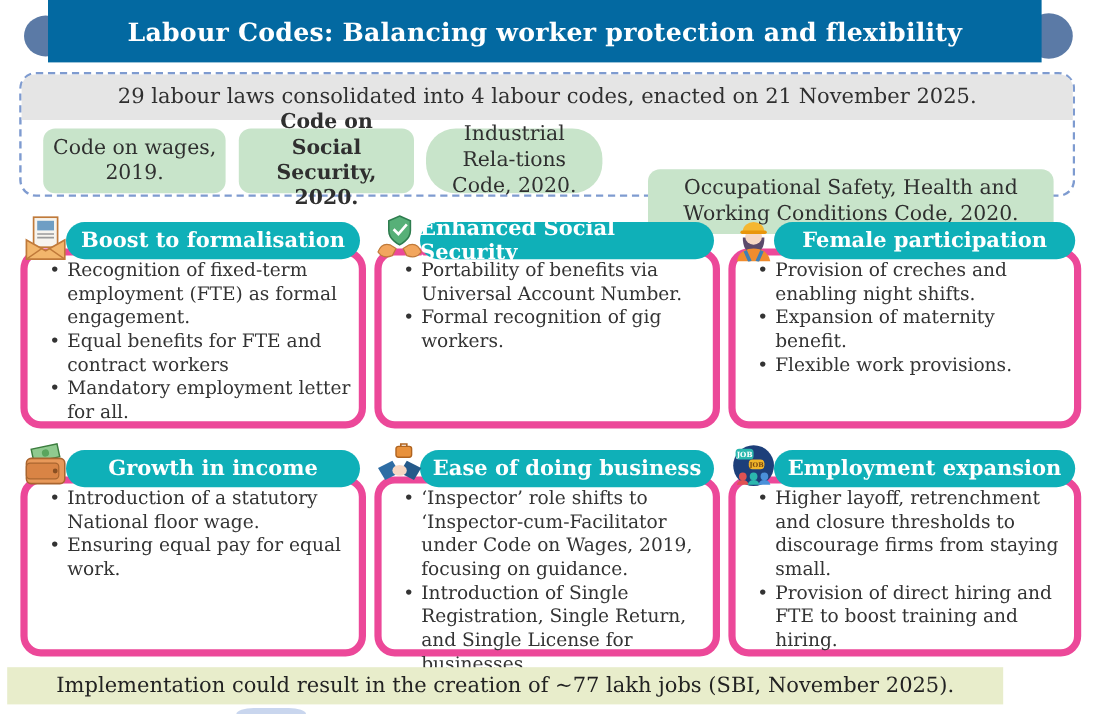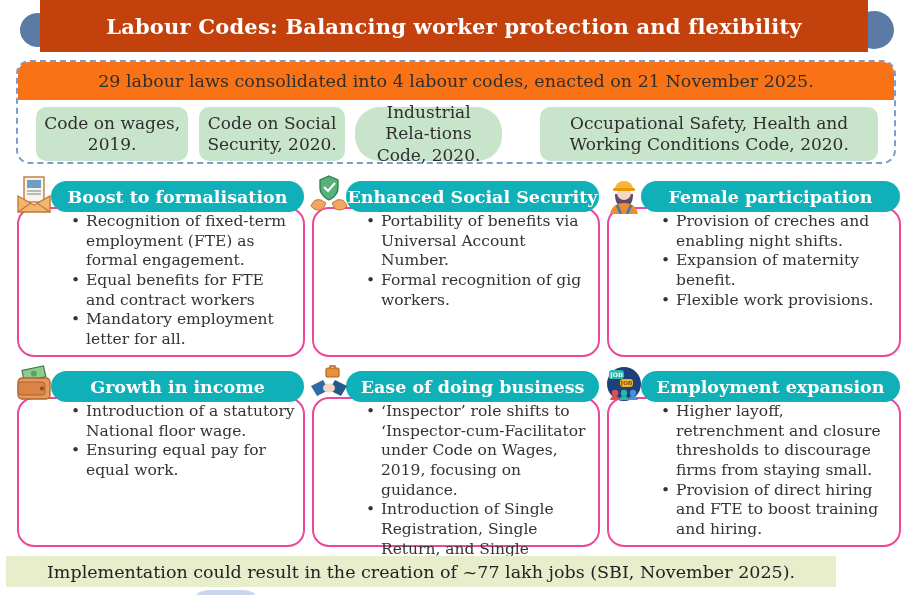--- a/index.html
+++ b/index.html
@@ -3,43 +3,43 @@
 <meta charset="utf-8">
 <style>
   html,body{margin:0;padding:0;background:#ffffff;}
   .stage{position:relative;width:918px;height:595px;background:#ffffff;overflow:hidden;
          font-family:"DejaVu Serif", serif;color:#2f2f2f;}
 
   
   .ribbon-cap{position:absolute;border-radius:50%;background:#5b7aa6;}
   .ribbon-cap.left{left:20px;top:13px;width:36px;height:34px;}
   .ribbon-cap.right{left:854px;top:11px;width:40px;height:38px;}
-  .ribbon{position:absolute;left:40px;top:0;width:828px;height:52px;background:#c2410c;
+  .ribbon{position:absolute;left:40px;top:0;width:828px;height:52px;background:#0369a1;
           display:flex;align-items:center;justify-content:center;}
   .ribbon .title{color:#ffffff;font-weight:bold;font-size:21px;letter-spacing:.2px;}
 
   
   .dashed-panel{position:absolute;left:16px;top:60px;width:880px;height:104px;
                 border:2px dashed #7e9bd0;border-radius:14px;background:#ffffff;box-sizing:border-box;}
-  .intro-strip{height:38px;background:#f97316;border-radius:11px 11px 0 0;
+  .intro-strip{height:38px;background:#e5e5e5;border-radius:11px 11px 0 0;
                display:flex;align-items:center;justify-content:center;font-size:17.5px;}
   .codes-row{display:flex;align-items:stretch;padding:7px 16px 0 18px;}
   .code-box{background:#c8e4ca;border-radius:10px;display:flex;align-items:center;justify-content:center;
             text-align:center;font-size:17px;line-height:1.25;padding:4px 8px;box-sizing:border-box;height:54px;}
   .code-box.c1{width:155px;margin-right:11px;}
-  .code-box.c2{width:148px;margin-right:10px;}
+  .code-box.c2{width:148px;margin-right:10px;font-weight:bold;}
   .code-box.c3{width:150px;border-radius:25px;}
-  .code-box.c4{width:344px;margin-left:38px;}
+  .code-box.c4{width:344px;margin-left:38px;margin-top:34px;}
 
   
   .card-row{position:absolute;left:17px;display:grid;grid-template-columns:288px 288px 294px;column-gap:7px;}
   .card-row.r1{top:207px;}
   .card-row.r2{top:397px;}
-  .card{position:relative;height:150px;border:2px solid #ec4899;border-radius:17px;background:#ffffff;
-        box-sizing:border-box;padding-left:34px;}
+  .card{position:relative;height:150px;border:6px solid #ec4899;border-radius:17px;background:#ffffff;
+        box-sizing:border-box;}
   .pill{position:absolute;top:-28px;left:32px;right:-1px;height:31px;background:#0fb0b8;
         border-radius:17px;color:#ffffff;font-weight:bold;font-size:17.5px;
         display:flex;align-items:center;justify-content:center;z-index:2;}
   .card-icon{position:absolute;top:-35px;left:-5px;width:40px;height:40px;z-index:3;}
   .card-icon svg{width:40px;height:40px;display:block;}
   ul.bullets{margin:3px 6px 0 8px;padding-left:16px;list-style:none;}
   ul.bullets li{position:relative;padding-left:9px;font-size:15.5px;line-height:1.27;color:#333333;}
   ul.bullets li::before{content:"\2022";position:absolute;left:-6px;top:0;color:#333333;}
 
   

